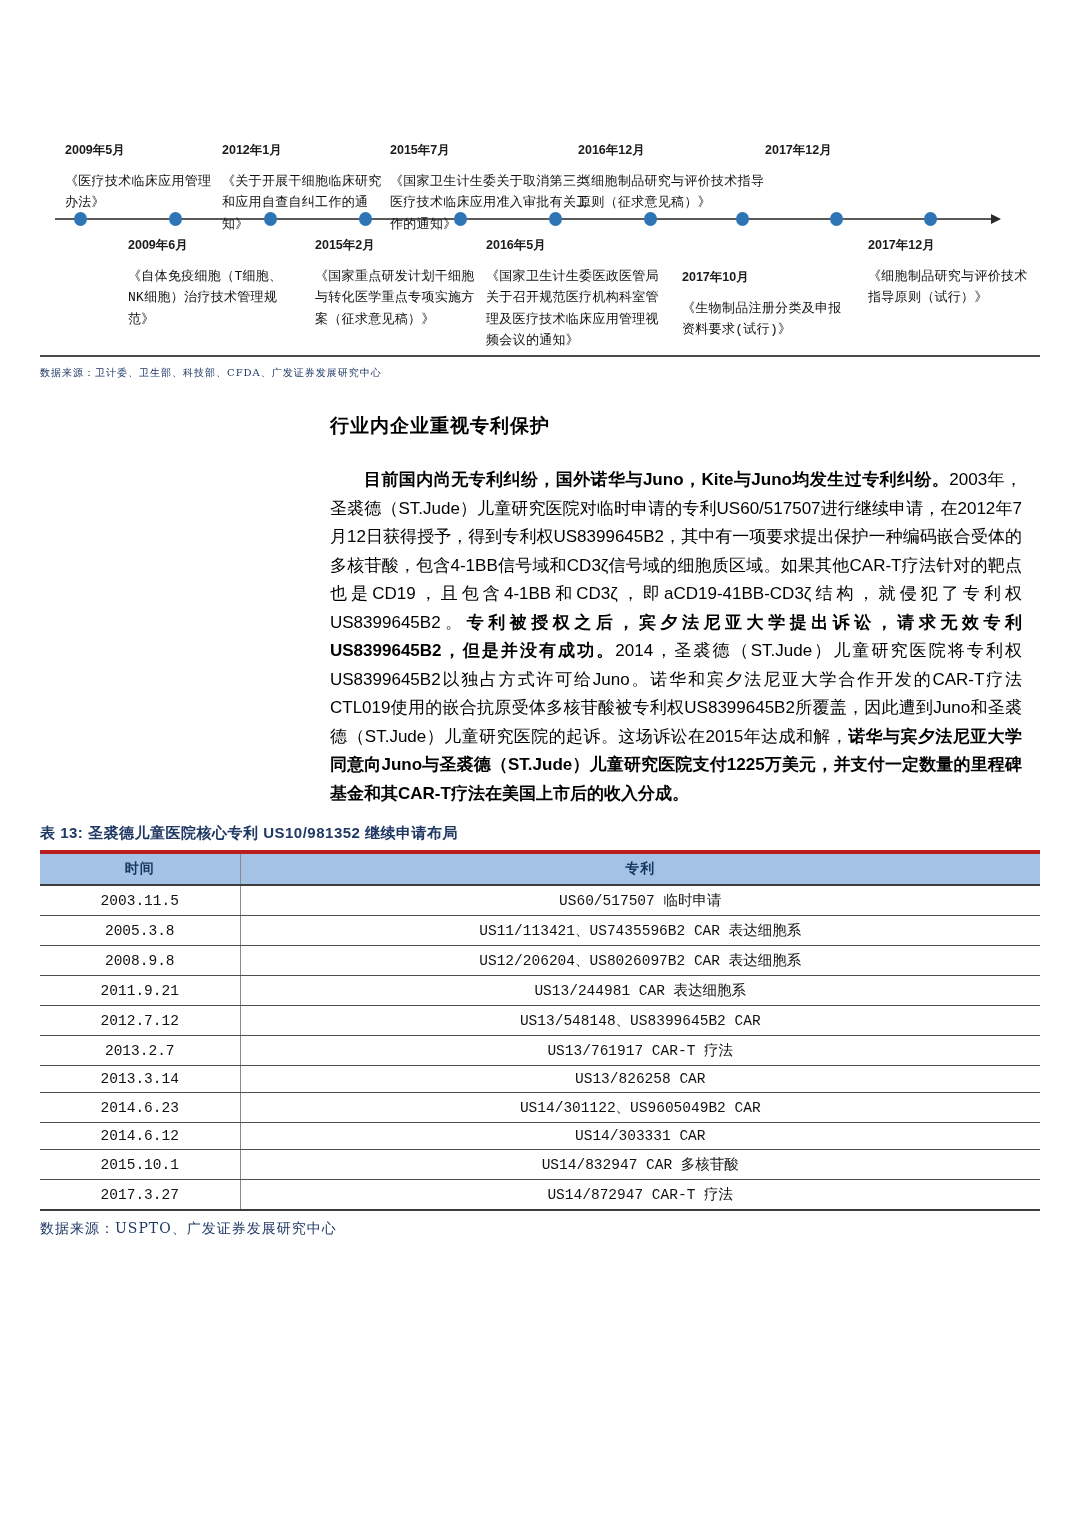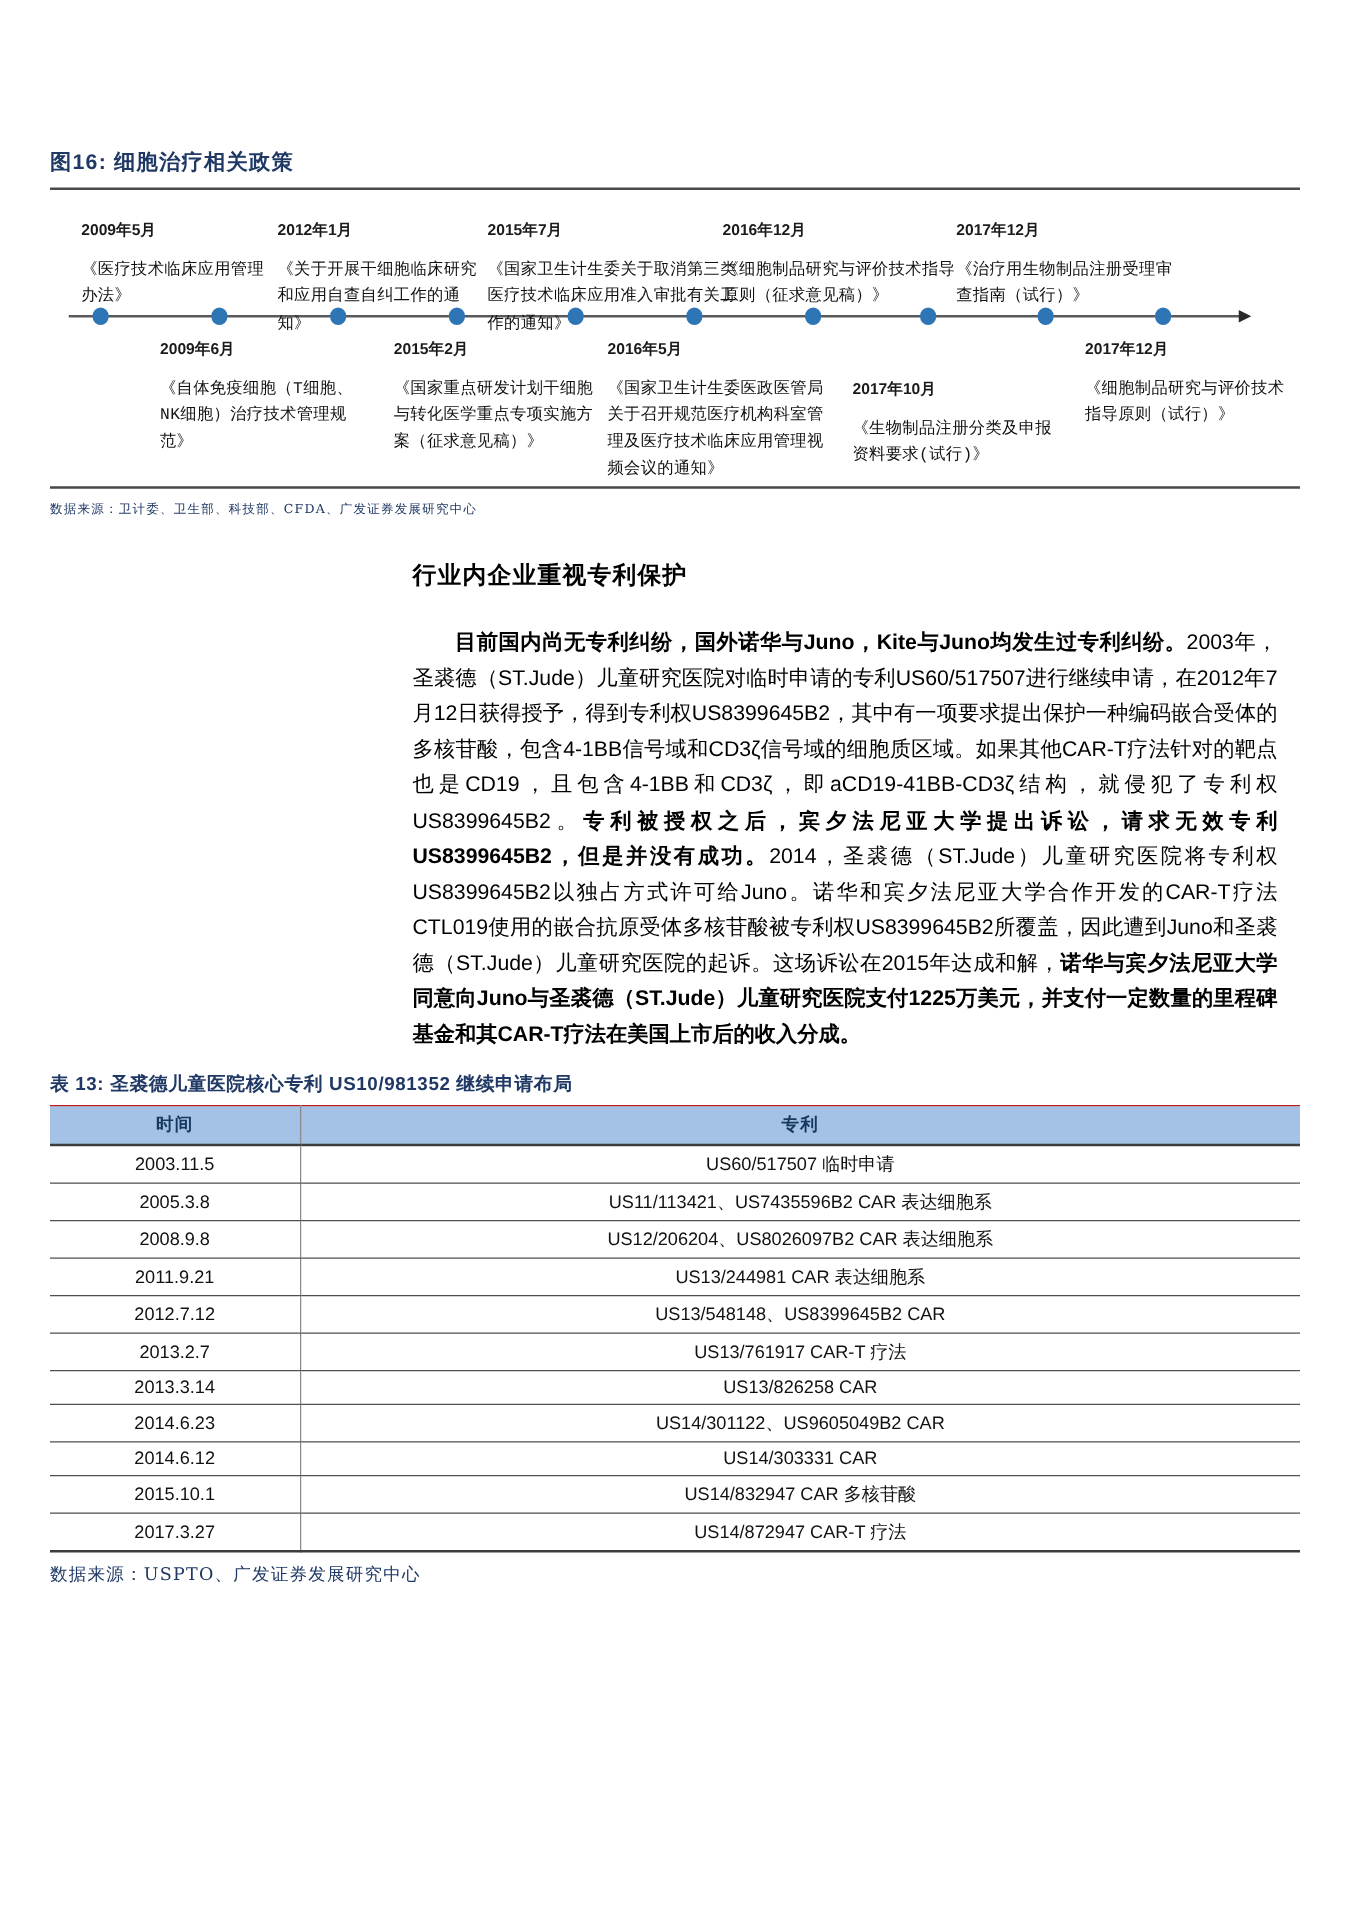--- a/index.html
+++ b/index.html
@@ -43,21 +43,21 @@
   .section-heading { margin:33px 0 0 290px; font-size:19px; font-weight:bold; color:#000; letter-spacing:1px; }
   .body-paragraph {
     margin:27px 0 0 290px; width:692px; font-size:17px; line-height:28.5px;
     text-align:justify; text-indent:2em; color:#000;
   }
   .body-paragraph b { font-weight:bold; }
 
   
   .table-block { margin-top:16px; }
   .table-title { color:#1f3864; font-weight:bold; font-size:15px; padding-bottom:7px; letter-spacing:0.5px; }
-  table.patent { width:1000px; border-collapse:collapse; border-top:1px solid #b91c1c; border-bottom:2px solid #3d3d3d; }
+  table.patent { width:1000px; border-collapse:collapse; border-top:4px solid #b91c1c; border-bottom:2px solid #3d3d3d;font-family:Liberation Mono, monospace; }
   table.patent th {
     background:#a3c2e6; color:#17375e; font-weight:bold; font-size:14px;
     padding:6px 4px; border-bottom:2px solid #3d3d3d; letter-spacing:1px;
   }
   table.patent td {
     font-size:14.5px; text-align:center; padding:5px 4px; color:#111;
     border-bottom:1px solid #4f4f4f;
   }
   table.patent tr:last-child td { border-bottom:none; }
   table.patent th:first-child, table.patent td:first-child { width:20%; border-right:1px solid #8a8a8a; }
@@ -65,21 +65,20 @@
     padding-top:9px; font-size:14px; color:#1f3864;
     font-family:"DejaVu Serif", serif; letter-spacing:1px;
   }
 </style>
 </head>
 <body>
 
 <div class="page">
   <div class="inner">
 
-    <div class="figure-title">图16:  细胞治疗相关政策</div>
 
     <div class="timeline">
       <div class="tl-axis">
         <div class="tl-arrow"></div>
       </div>
       <div id="tl-dots">
           <div class="tl-dot" style="left: 33.5px;"></div>
           <div class="tl-dot" style="left: 128.5px;"></div>
           <div class="tl-dot" style="left: 223.5px;"></div>
           <div class="tl-dot" style="left: 318.5px;"></div>
@@ -102,21 +101,20 @@
           <div class="tl-item top" style="left: 350px; width: 210px;">
             <div class="tl-date">2015年7月</div>
             <div class="tl-text">《国家卫生计生委关于取消第三类医疗技术临床应用准入审批有关工作的通知》</div>
           </div>
           <div class="tl-item top" style="left: 538px; width: 190px;">
             <div class="tl-date">2016年12月</div>
             <div class="tl-text">《细胞制品研究与评价技术指导原则（征求意见稿）》</div>
           </div>
           <div class="tl-item top" style="left: 725px; width: 175px;">
             <div class="tl-date">2017年12月</div>
-            <div class="tl-text">《治疗用生物制品注册受理审查指南（试行）》</div>
           </div>
           <div class="tl-item bottom" style="left: 88px; width: 155px;">
             <div class="tl-date">2009年6月</div>
             <div class="tl-text">《自体免疫细胞（T细胞、NK细胞）治疗技术管理规范》</div>
           </div>
           <div class="tl-item bottom" style="left: 275px; width: 160px;">
             <div class="tl-date">2015年2月</div>
             <div class="tl-text">《国家重点研发计划干细胞与转化医学重点专项实施方案（征求意见稿）》</div>
           </div>
           <div class="tl-item bottom" style="left: 446px; width: 185px;">

